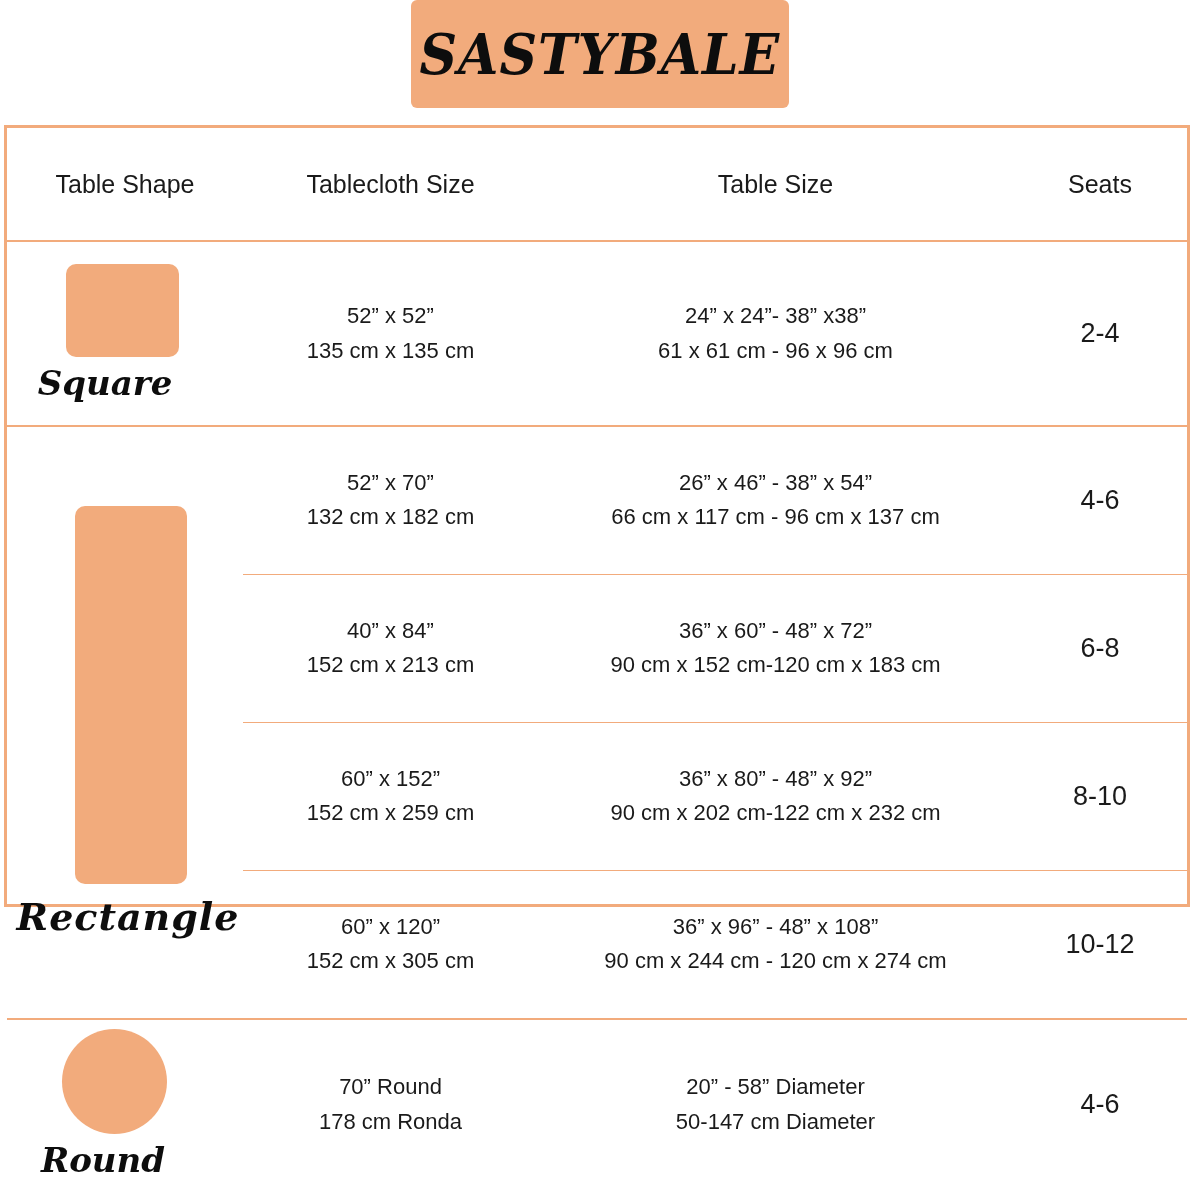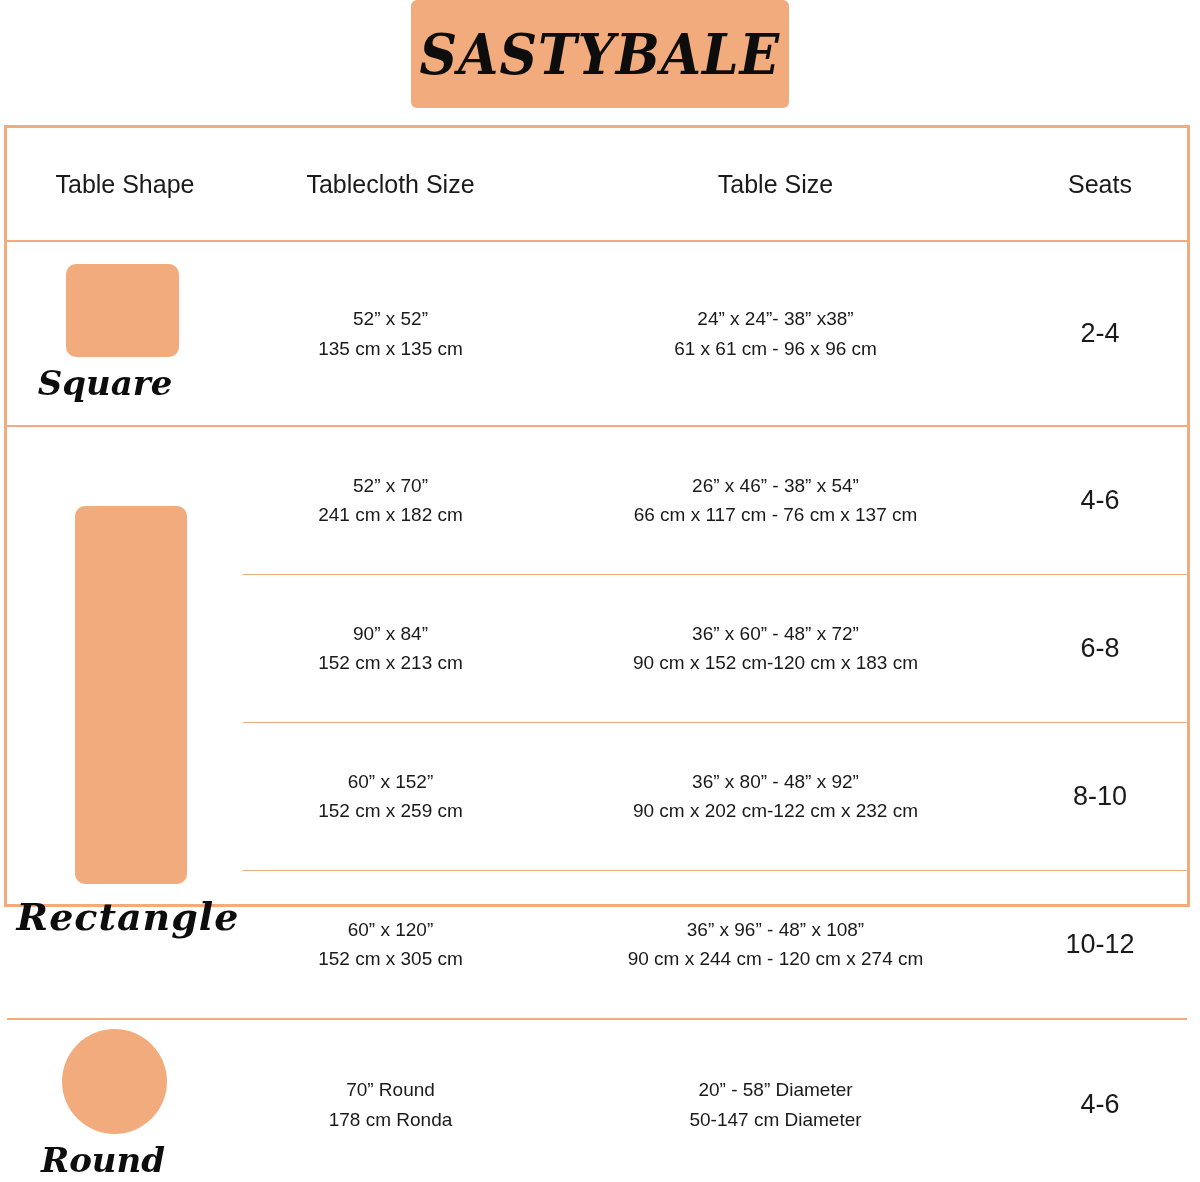--- a/index.html
+++ b/index.html
@@ -86,21 +86,21 @@
   
   tbody tr.sep-full > td {
     border-top: 2px solid #f2ab7c;
   }
   tbody tr.sep-part > td:not(.shape-cell) {
     border-top: 1.5px solid #f2ab7c;
   }
 
   .cell-lines {
     line-height: 1.55;
-    font-size: 19px;
+    font-size: 22px;
     font-weight: 400;
     white-space: nowrap;
   }
   .cell-lines .ln { display: block; }
 
   .seats-cell {
     font-size: 27px;
   }
 
   
@@ -208,32 +208,32 @@
 
       <tr class="sep-full" style="height:148px;">
         <td class="shape-cell rect-cell" rowspan="5">
           <div class="shape-inner">
             <div class="rect-swatch"></div>
             <div class="shape-label rect">Rectangle</div>
           </div>
         </td>
         <td class="cell-lines">
           <span class="ln">52” x 70”</span>
-          <span class="ln">241 cm x 182 cm</span>
+          <span class="ln">132 cm x 182 cm</span>
         </td>
         <td class="cell-lines">
           <span class="ln">26” x 46” - 38” x 54”</span>
-          <span class="ln">66 cm x 117 cm - 76 cm x 137 cm</span>
+          <span class="ln">66 cm x 117 cm - 96 cm x 137 cm</span>
         </td>
         <td class="seats-cell">4-6</td>
       </tr>
 
       <tr class="sep-part" style="height:148px;">
         <td class="cell-lines">
-          <span class="ln">90” x 84”</span>
+          <span class="ln">40” x 84”</span>
           <span class="ln">152 cm x 213 cm</span>
         </td>
         <td class="cell-lines">
           <span class="ln">36” x 60” - 48” x 72”</span>
           <span class="ln">90 cm x 152 cm-120 cm x 183 cm</span>
         </td>
         <td class="seats-cell">6-8</td>
       </tr>
 
       <tr class="sep-part" style="height:148px;">

